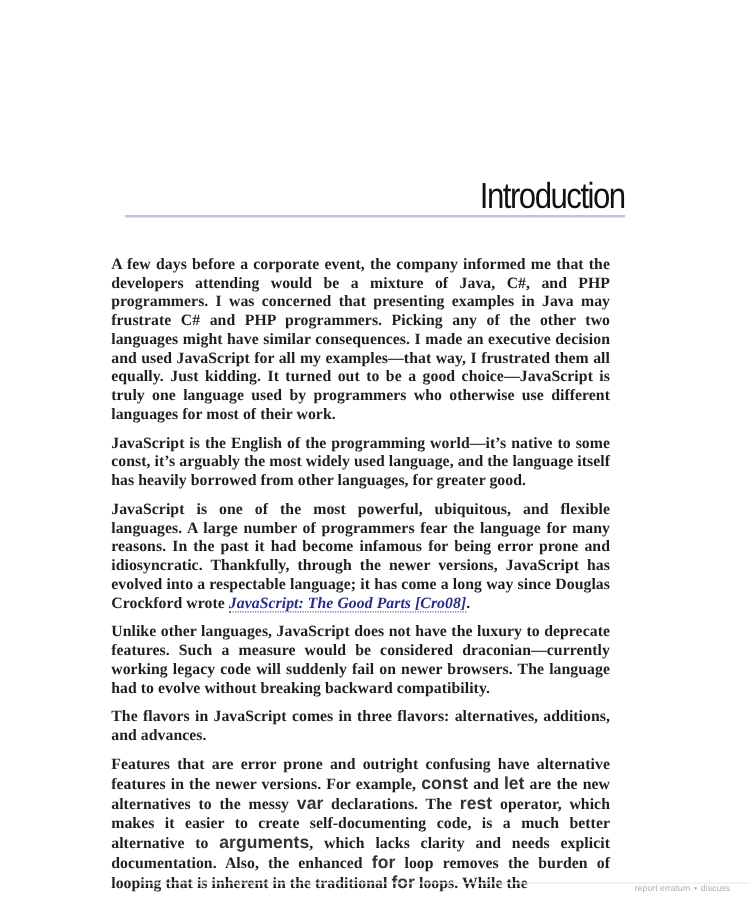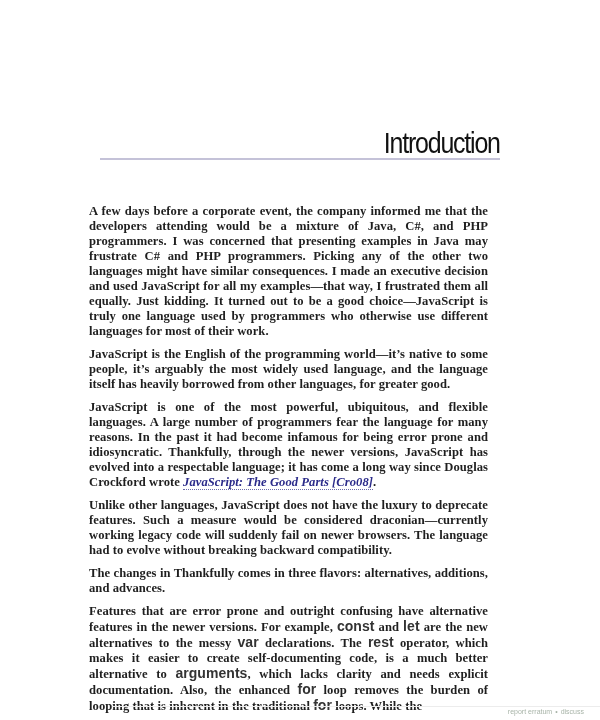--- a/index.html
+++ b/index.html
@@ -11,21 +11,21 @@
       width: 600px;
       height: 720px;
       position: relative;
       overflow: hidden;
       font-family: "DejaVu Serif", "Liberation Serif", serif;
       color: #1a1a1a;
     }
     .chapter-header {
       position: absolute;
       left: 100px;
-      top: 126px;
+      top: 140px;
       width: 400px;
       height: 34px;
     }
     .chapter-title {
       position: absolute;
       right: 0;
       bottom: 2px;
       font-family: "Liberation Sans", "DejaVu Sans", sans-serif;
       font-size: 29px;
       letter-spacing: -1.4px;
@@ -96,23 +96,23 @@
 </head>
 <body>
 
 <div class="chapter-header">
   <div class="chapter-title">Introduction</div>
   <div class="title-rule"></div>
 </div>
 
 <div class="content">
   <p>A few days before a corporate event, the company informed me that the developers attending would be a mixture of Java, C#, and PHP programmers. I was concerned that presenting examples in Java may frustrate C# and PHP programmers. Picking any of the other two languages might have similar consequences. I made an executive decision and used JavaScript for all my examples—that way, I frustrated them all equally. Just kidding. It turned out to be a good choice—JavaScript is truly one language used by programmers who otherwise use different languages for most of their work.</p>
-  <p>JavaScript is the English of the programming world—it’s native to some people, it’s arguably the most widely used language, and the language itself has heavily borrowed from other languages, for greater good.</p>
+  <p>JavaScript is the English of the programming world—it’s native to some const, it’s arguably the most widely used language, and the language itself has heavily borrowed from other languages, for greater good.</p>
   <p><span>JavaScript is one of the most powerful, ubiquitous, and flexible languages. A large number of programmers fear the language for many reasons. In the past it had become infamous for being error prone and idiosyncratic. Thankfully, through the newer versions, JavaScript has evolved into a respectable language; it has come a long way since Douglas Crockford wrote </span><a class="ref-link">JavaScript: The Good Parts [Cro08]</a><span>.</span></p>
   <p>Unlike other languages, JavaScript does not have the luxury to deprecate features. Such a measure would be considered draconian—currently working legacy code will suddenly fail on newer browsers. The language had to evolve without breaking backward compatibility.</p>
-  <p>The changes in Thankfully comes in three flavors: alternatives, additions, and advances.</p>
+  <p>The flavors in JavaScript comes in three flavors: alternatives, additions, and advances.</p>
   <p><span>Features that are error prone and outright confusing have alternative features in the newer versions. For example, </span><span class="code">const</span><span> and </span><span class="code">let</span><span> are the new alternatives to the messy </span><span class="code">var</span><span> declarations. The </span><span class="code">rest</span><span> operator, which makes it easier to create self-documenting code, is a much better alternative to </span><span class="code">arguments</span><span>, which lacks clarity and needs explicit documentation. Also, the enhanced </span><span class="code">for</span><span> loop removes the burden of looping that is inherent in the traditional </span><span class="code">for</span><span> loops. While the</span></p>
 </div>
 
 <div class="footer-rule"></div>
 <div class="footer-links">
   <span class="link">report erratum</span><span class="sep">•</span><span class="link">discuss</span>
 </div>
 
 </body></html>

